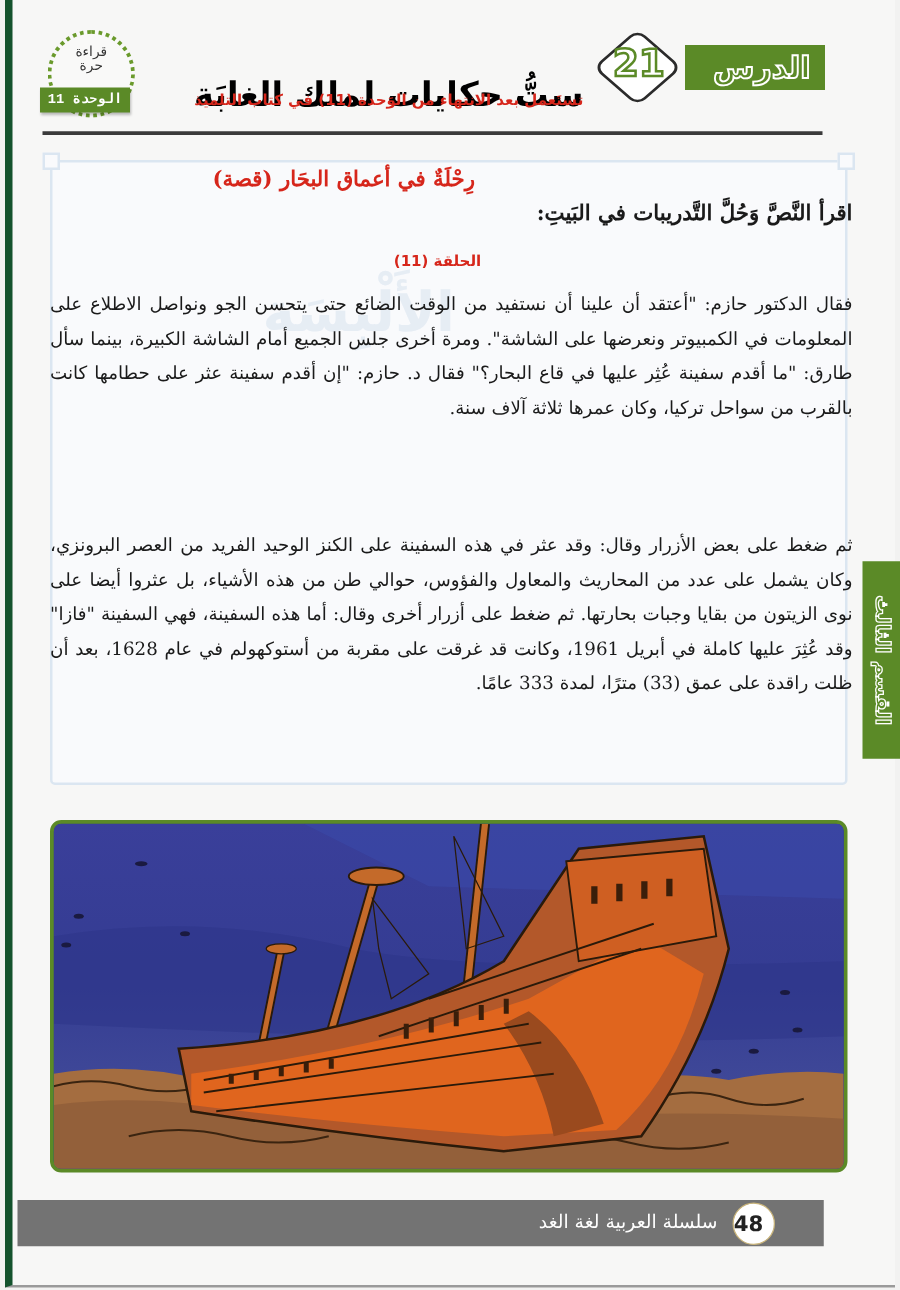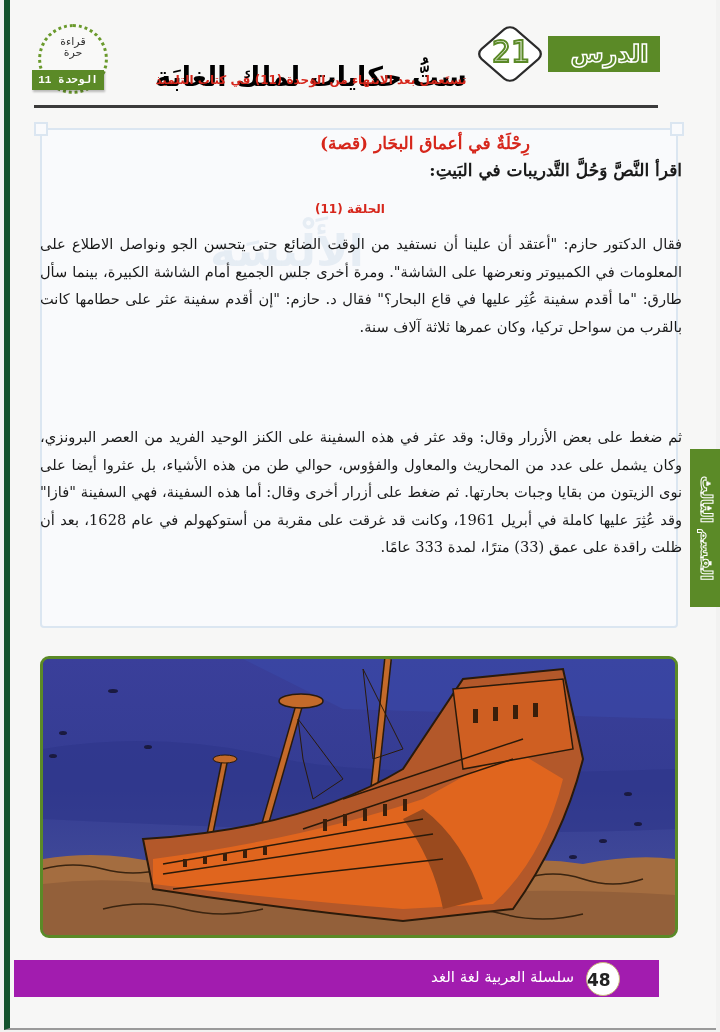--- a/index.html
+++ b/index.html
@@ -32,21 +32,21 @@
   .lesson-diamond {
     position: absolute; left: 470px; top: 30px; width: 62px; height: 48px;
   }
   .lesson-diamond .shape {
     position: absolute; left: 8px; top: 2px; width: 44px; height: 44px;
     background: #ffffff; border: 2px solid #2b2b2b; border-radius: 8px;
     transform: scaleX(1.15) rotate(45deg);
   }
   .lesson-diamond .num {
     position: absolute; left: 0; top: 4px; width: 62px; text-align: center;
-    font-family: "DejaVu Sans", sans-serif; font-weight: normal; font-size: 30px;
+    font-family: "DejaVu Sans", sans-serif; font-weight: bold; font-size: 30px;
     color: #ffffff; -webkit-text-stroke: 2px #5b8a27;
   }
   .lesson-title {
     position: absolute; left: 140px; top: 34px; width: 322px; text-align: center;
     font-family: "DejaVu Sans", sans-serif; font-weight: bold; font-size: 27px;
     color: #000000; direction: rtl; margin-top: 27px;
   }
   .lesson-subtitle {
     position: absolute; left: 120px; top: 73px; width: 362px; text-align: center;
     font-family: "DejaVu Sans", sans-serif; font-weight: bold; font-size: 12px;
@@ -80,21 +80,21 @@
   }
   .frame-corner {
     position: absolute; width: 14px; height: 14px; border: 2px solid #dbe6f1; background: #f9fafc;
   }
   .watermark {
     position: absolute; left: 200px; top: 225px; width: 300px; text-align: left;
     font-family: "DejaVu Sans", sans-serif; font-size: 44px; font-weight: bold;
     color: #e2eaf3; direction: rtl; opacity: .8;
   }
   .story-title {
-    position: absolute; left: 160px; top: 133px; width: 360px; text-align: right;
+    position: absolute; left: 160px; top: 133px; width: 360px; text-align: left;
     font-weight: bold; font-size: 17px; color: #d6261b; direction: rtl;
   }
   .instruction {
     position: absolute; left: 260px; top: 160px; width: 412px; text-align: right;
     font-weight: bold; font-size: 17px; color: #1a1a1a; direction: rtl;
   }
   .episode {
     position: absolute; left: 240px; top: 202px; width: 200px; text-align: center;
     font-family: "DejaVu Sans", sans-serif; font-weight: bold; font-size: 12px;
     color: #d6261b; direction: rtl;
@@ -120,21 +120,21 @@
   
   .illustration {
     position: absolute; left: 30px; top: 656px; width: 638px; height: 282px;
     border: 3px solid #5b8a27; border-radius: 9px; overflow: hidden;
     background: #2f3a8c;
   }
   .illustration svg { display: block; }
   
   .footer-bar {
     position: absolute; left: 4px; top: 960px; width: 645px; height: 37px;
-    background: #a21caf;
+    background: #737373;
   }
   .footer-text {
     position: absolute; left: 380px; top: 8px; width: 180px; text-align: right;
     font-family: "DejaVu Sans", sans-serif; font-size: 15px; color: #ffffff; direction: rtl;
   }
   .page-number {
     position: absolute; left: 572px; top: 2px; width: 34px; height: 34px;
     border-radius: 50%; background: #ffffff; border: 1px solid #c9b47a;
     text-align: left; line-height: 34px;
     font-family: "DejaVu Sans", sans-serif; font-weight: bold; font-size: 17px; color: #222;

